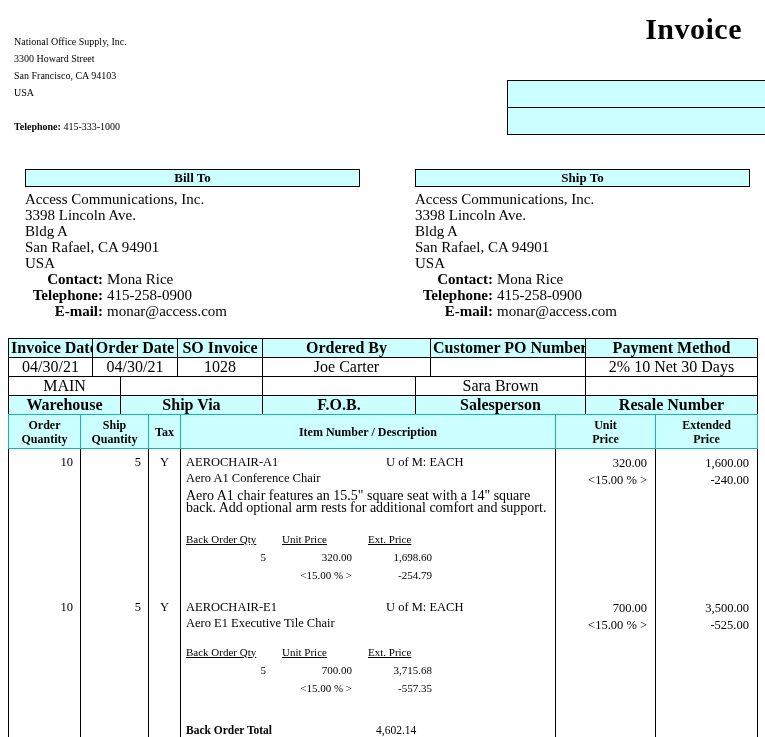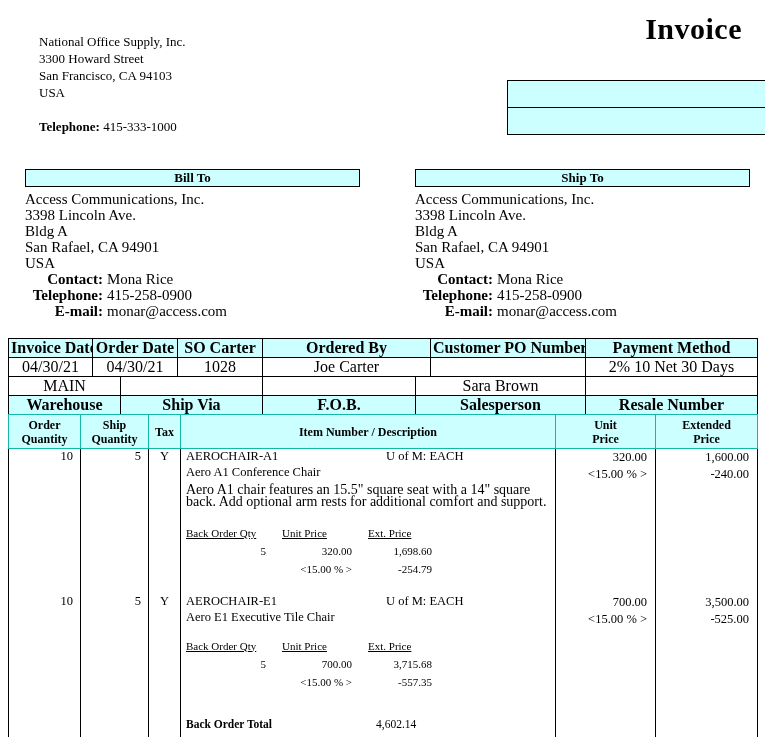--- a/index.html
+++ b/index.html
@@ -6,21 +6,21 @@
   html,body { width:765px; height:737px; }
   body {
     font-family:"Liberation Serif", serif;
     background:#ffffff; color:#000;
     position:relative; overflow:hidden; font-size:13px;
   }
   .abs { position:absolute; }
   b { font-weight:bold; }
 
   
-  .company { left:39px; top:33px; line-height:17px; font-size:13px; }
+  .company { left:14px; top:33px; line-height:17px; font-size:10px; }
   .company .phone { margin-top:17px; }
   .title { right:23px; top:12px; font-size:30px; font-weight:bold; letter-spacing:0.5px; }
 
   .meta { left:507px; top:80px; border-collapse:collapse; }
   .meta td { border:1px solid #000; height:27px; font-size:13px; }
   .meta .lbl { background:#ccffff; font-weight:bold; width:118px; text-align:right; padding-right:8px; }
 
   
   .section-hdr { width:335px; height:18px; background:#ccffff; border:1px solid #000;
     font-weight:bold; text-align:center; font-size:13px; line-height:16px; }
@@ -37,21 +37,21 @@
   table { border-collapse:collapse; table-layout:fixed; width:749px; }
   .grid th, .grid td { border:1px solid #000; font-size:16px; height:17px;
     overflow:hidden; white-space:nowrap; text-align:center; padding:0 2px; }
   .grid th { background:#ccffff; font-weight:bold; }
   .t2 { margin-top:-1px; }
   .items { margin-top:-1px; border-bottom:1px solid #000; }
   .items th { background:#ccffff; font-weight:bold; border:1px solid #14b8a6;
     height:34px; font-size:12px; line-height:14px; vertical-align:middle;
     white-space:pre-line; text-align:center; }
   .items td { border-left:1px solid #000; border-right:1px solid #000;
-    vertical-align:top; font-size:12.5px; }
+    vertical-align:top; font-size:12.5px; padding-top:6px; }
   .items tr.r1 td { height:145px; }
   .items tr.r2 td { height:151px; }
   .items td.num { text-align:right; padding-right:7px; }
   .items td.tax { text-align:center; }
   .items td.desc { text-align:left; padding-left:5px; padding-right:3px; }
   .items td.price { text-align:right; padding-right:8px; line-height:17px; }
 
   .item-line { display:flex; }
   .item-no { width:200px; }
   .item-name { margin-top:1px; }
@@ -149,21 +149,21 @@
           <col style="width:85px">
           <col style="width:85px">
           <col style="width:168px">
           <col style="width:155px">
           <col style="width:172px">
         </colgroup>
       <tbody>
           <tr>
         <th>Invoice Date</th>
         <th>Order Date</th>
-        <th>SO Carter</th>
+        <th>SO Invoice</th>
         <th>Ordered By</th>
         <th>Customer PO Number</th>
         <th>Payment Method</th>
       </tr>
       <tr>
         <td>04/30/21</td>
         <td>04/30/21</td>
         <td>1028</td>
         <td>Joe Carter</td>
         <td></td>

